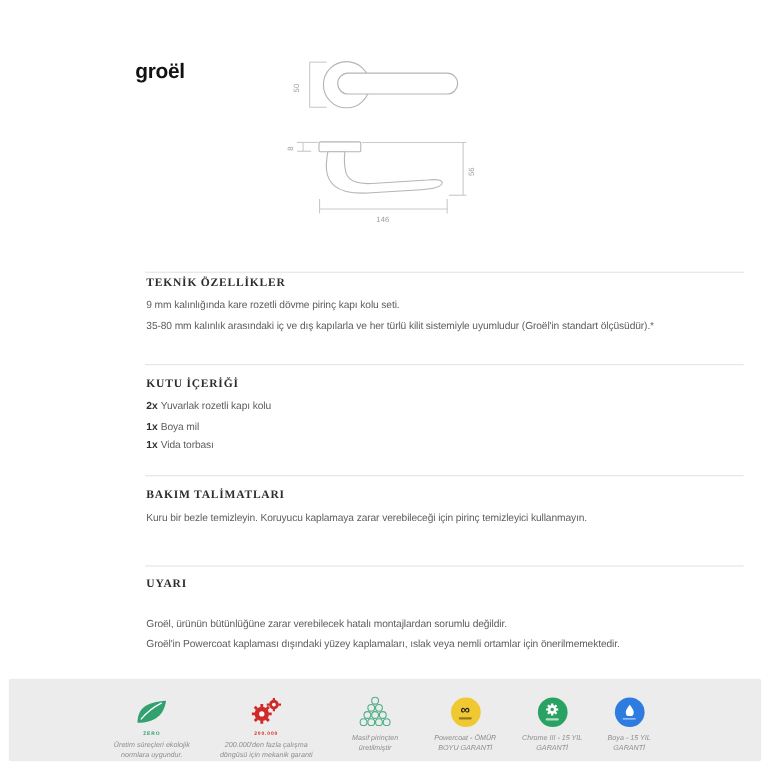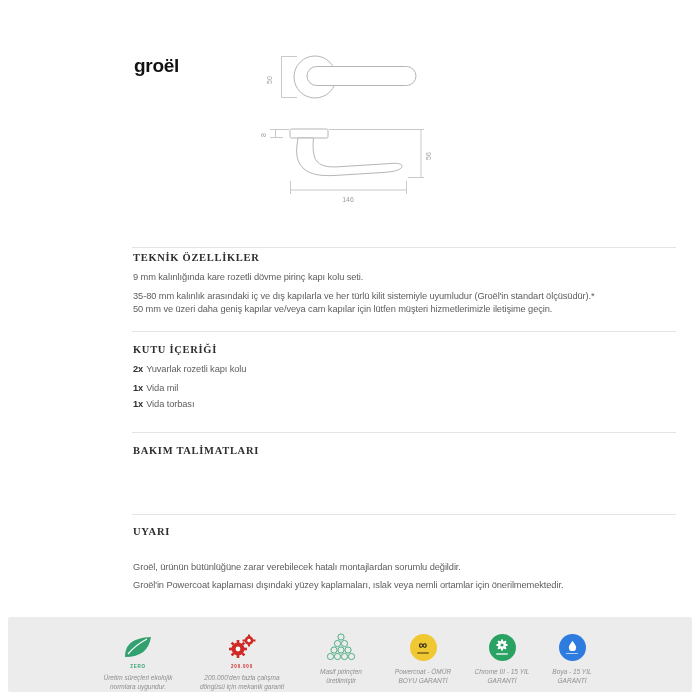--- a/index.html
+++ b/index.html
@@ -1,18 +1,18 @@
 <!DOCTYPE html>
 <html><head>
 <meta charset="utf-8">
 <style>
   html,body{margin:0;padding:0;background:#fff;}
   .page{position:relative;width:700px;height:700px;background:#ffffff;overflow:hidden;
         font-family:"Liberation Sans", sans-serif;}
-  .logo{position:absolute;left:123px;top:55px;font-size:19px;font-weight:600;color:#121212;letter-spacing:-0.3px;margin-left:11px;}
+  .logo{position:absolute;left:123px;top:55px;font-size:19px;font-weight:600;color:#121212;letter-spacing:-0.3px;}
   .drawing{position:absolute;left:0;top:0;}
   .dimtext{font-size:7px;fill:#9e9e9e;font-family:"Liberation Sans",sans-serif;}
   .divider{position:absolute;left:132px;width:544px;height:1px;background:#e4e4e4;}
   .h{position:absolute;left:133px;font-size:10.5px;font-weight:700;color:#2d2d2d;letter-spacing:0.7px;white-space:nowrap;font-family:Liberation Serif, serif;}
   .p{position:absolute;left:133px;font-size:9.3px;color:#5e5e5e;letter-spacing:-0.1px;white-space:nowrap;}
   .qty{font-weight:700;color:#2d2d2d;margin-right:3px;}
   .footer-band{position:absolute;left:8px;top:617px;width:684px;height:75px;background:#ececec;border-radius:2px;}
   .badge{position:absolute;top:14px;width:112px;text-align:center;}
   .badge-icon{height:32px;display:flex;align-items:center;justify-content:center;}
   .icon-label{font-size:4.5px;font-weight:700;letter-spacing:0.8px;margin-top:1px;}
@@ -67,34 +67,34 @@
   </svg>
 
   <div class="divider" style="top:247px"></div>
   <div class="divider" style="top:331px"></div>
   <div class="divider" style="top:432px"></div>
   <div class="divider" style="top:514px"></div>
 
   <div class="h" style="top:252px">TEKNİK ÖZELLİKLER</div>
   <div class="p" style="top:272px">9 mm kalınlığında kare rozetli dövme pirinç kapı kolu seti.</div>
   <div class="p" style="top:291px">35-80 mm kalınlık arasındaki iç ve dış kapılarla ve her türlü kilit sistemiyle uyumludur (Groël'in standart ölçüsüdür).*</div>
-  <div class="p" style="top:304px">50 mm ve üzeri daha geniş kapılar ve/veya cam kapılar için lütfen müşteri hizmetlerimizle iletişime geçin.</div>
 
   <div class="h" style="top:344px">KUTU İÇERİĞİ</div>
   <div class="p" style="top:364px">
     <span class="qty">2x</span><span>Yuvarlak rozetli kapı kolu</span>
   </div>
   <div class="p" style="top:383px">
-    <span class="qty">1x</span><span>Vida mil</span>
+    <span class="qty">1x</span><span>Boya mil</span>
   </div>
   <div class="p" style="top:399px">
     <span class="qty">1x</span><span>Vida torbası</span>
   </div>
 
   <div class="h" style="top:445px">BAKIM TALİMATLARI</div>
+  <div class="p" style="top:466px">Kuru bir bezle temizleyin. Koruyucu kaplamaya zarar verebileceği için pirinç temizleyici kullanmayın.</div>
 
   <div class="h" style="top:526px">UYARI</div>
   <div class="p" style="top:580px">Groël'in Powercoat kaplaması dışındaki yüzey kaplamaları, ıslak veya nemli ortamlar için önerilmemektedir.</div>
   <div class="p" style="top:562px">Groël, ürünün bütünlüğüne zarar verebilecek hatalı montajlardan sorumlu değildir.</div>
 
   <div class="footer-band">
 
     <div class="badge" style="left:74px">
       <div class="badge-icon">
         <svg width="30" height="24" viewBox="0 0 30 24">

